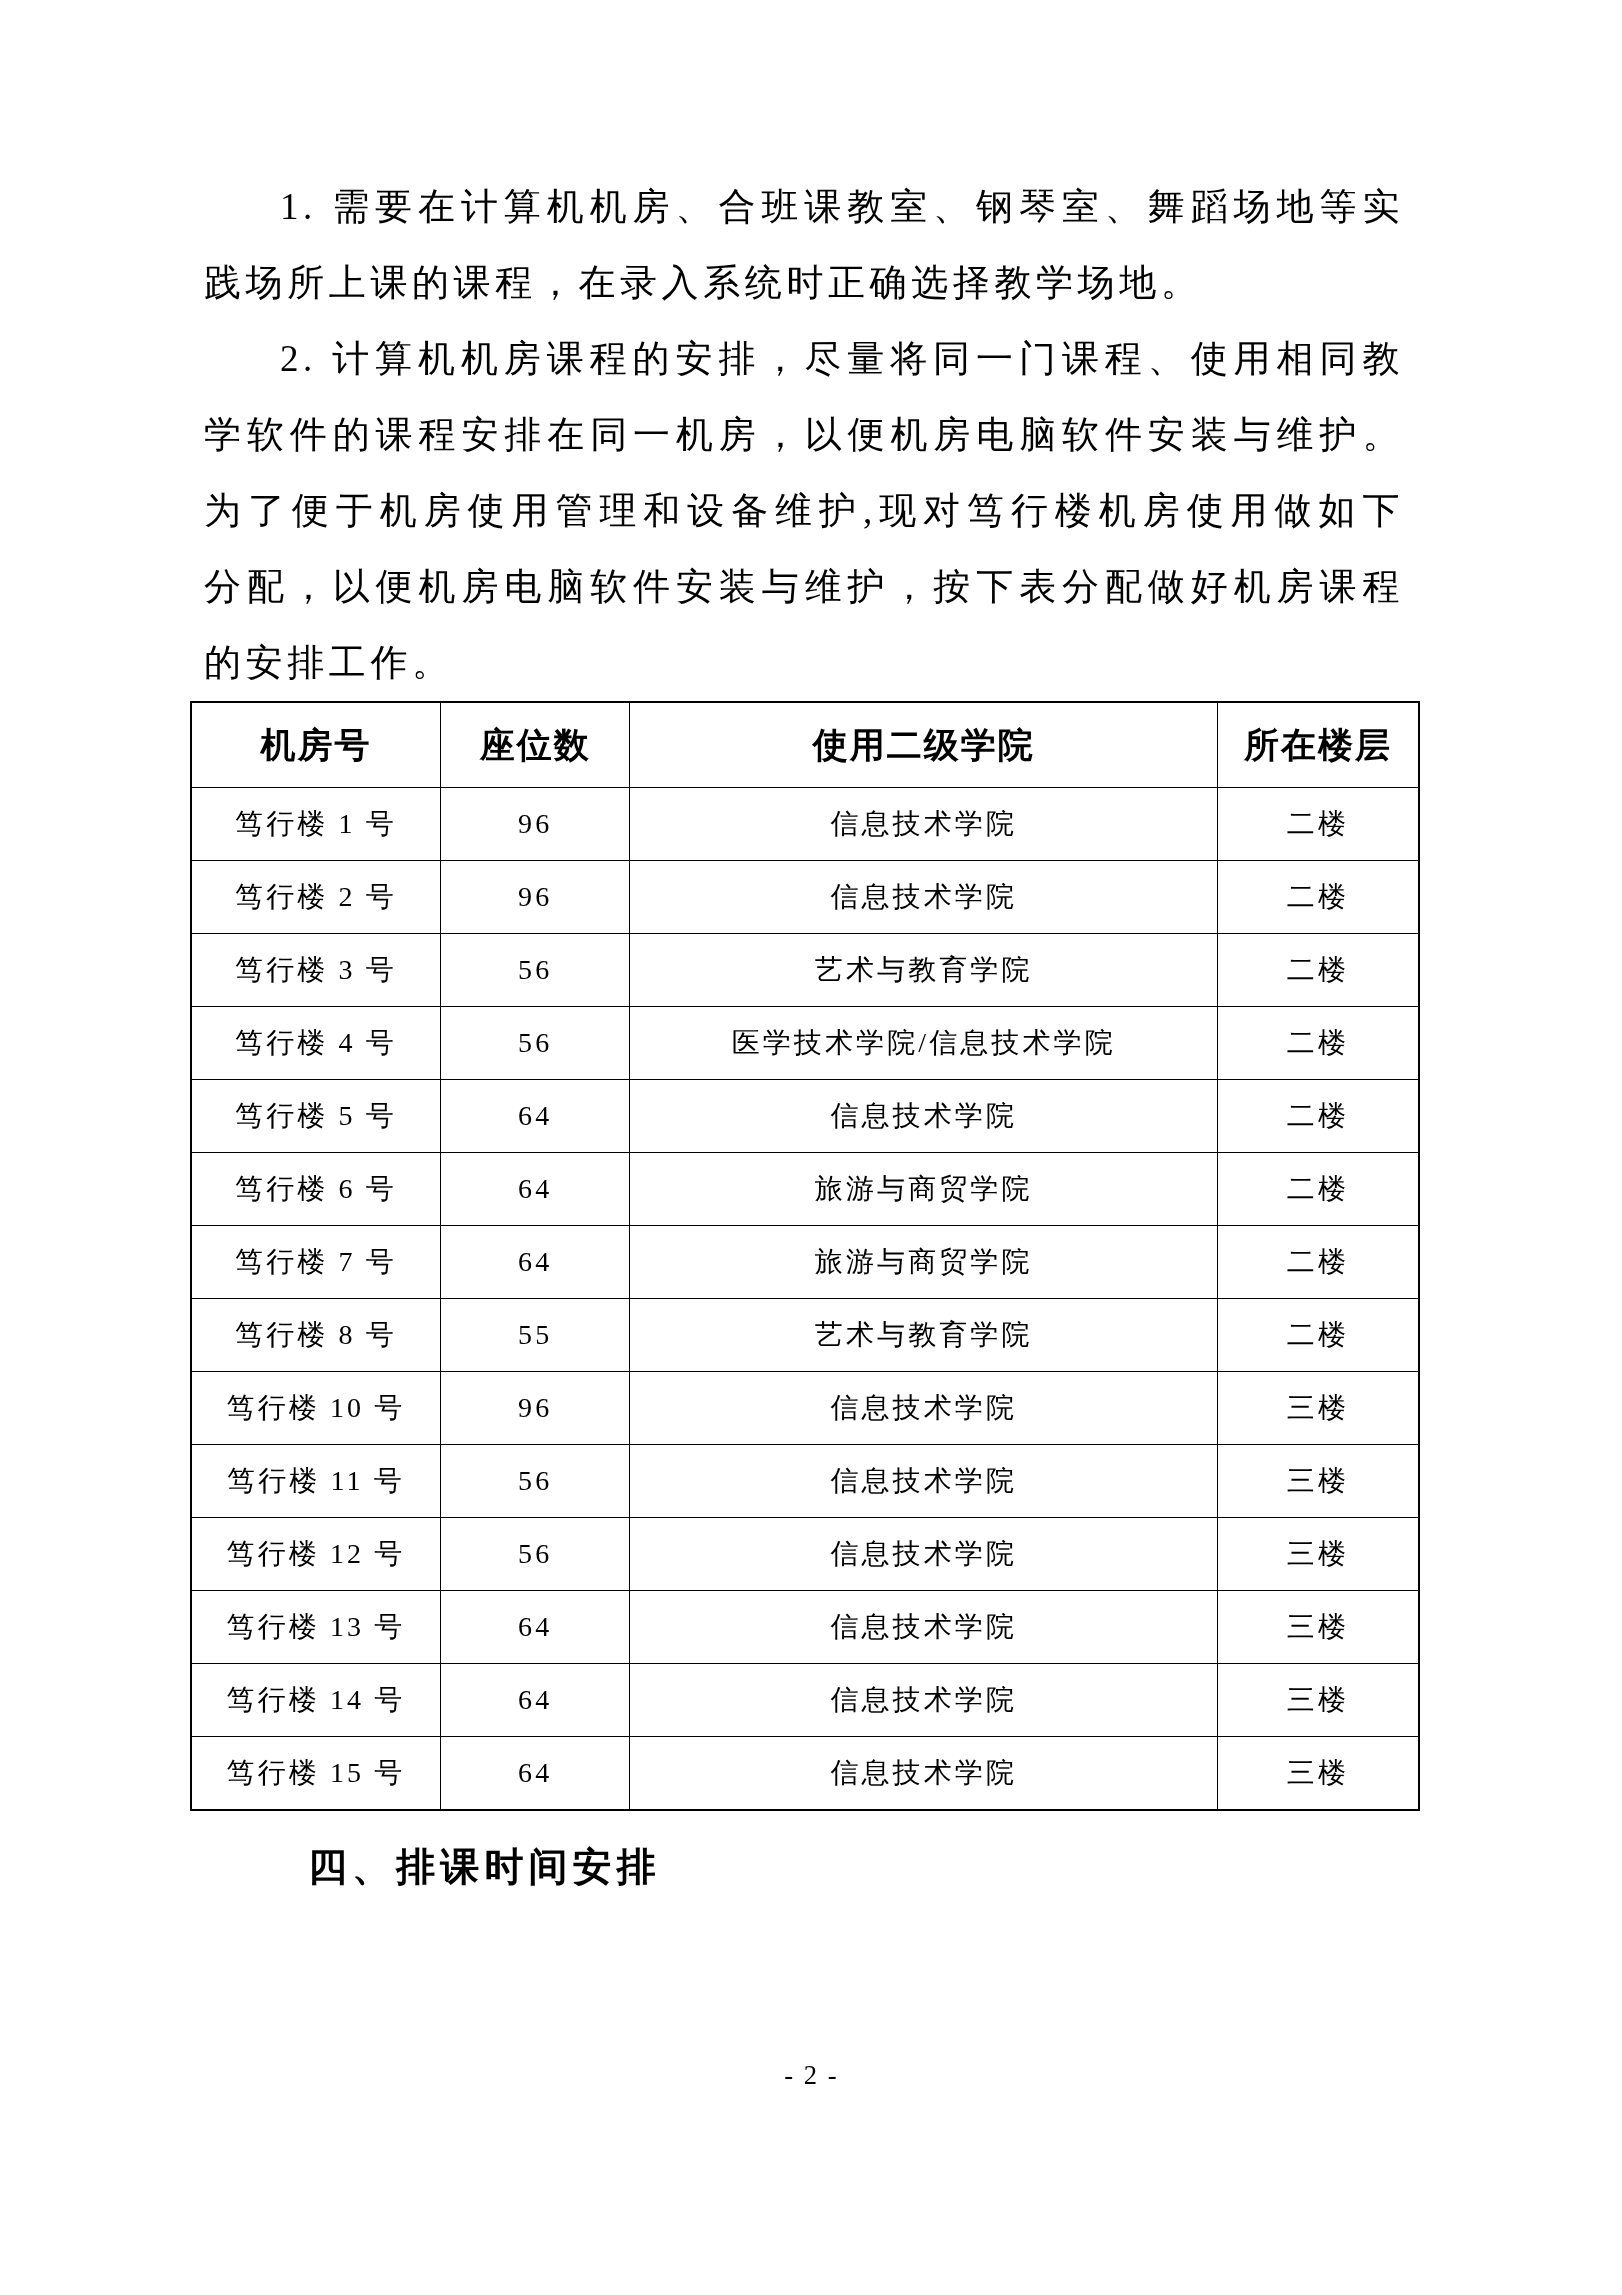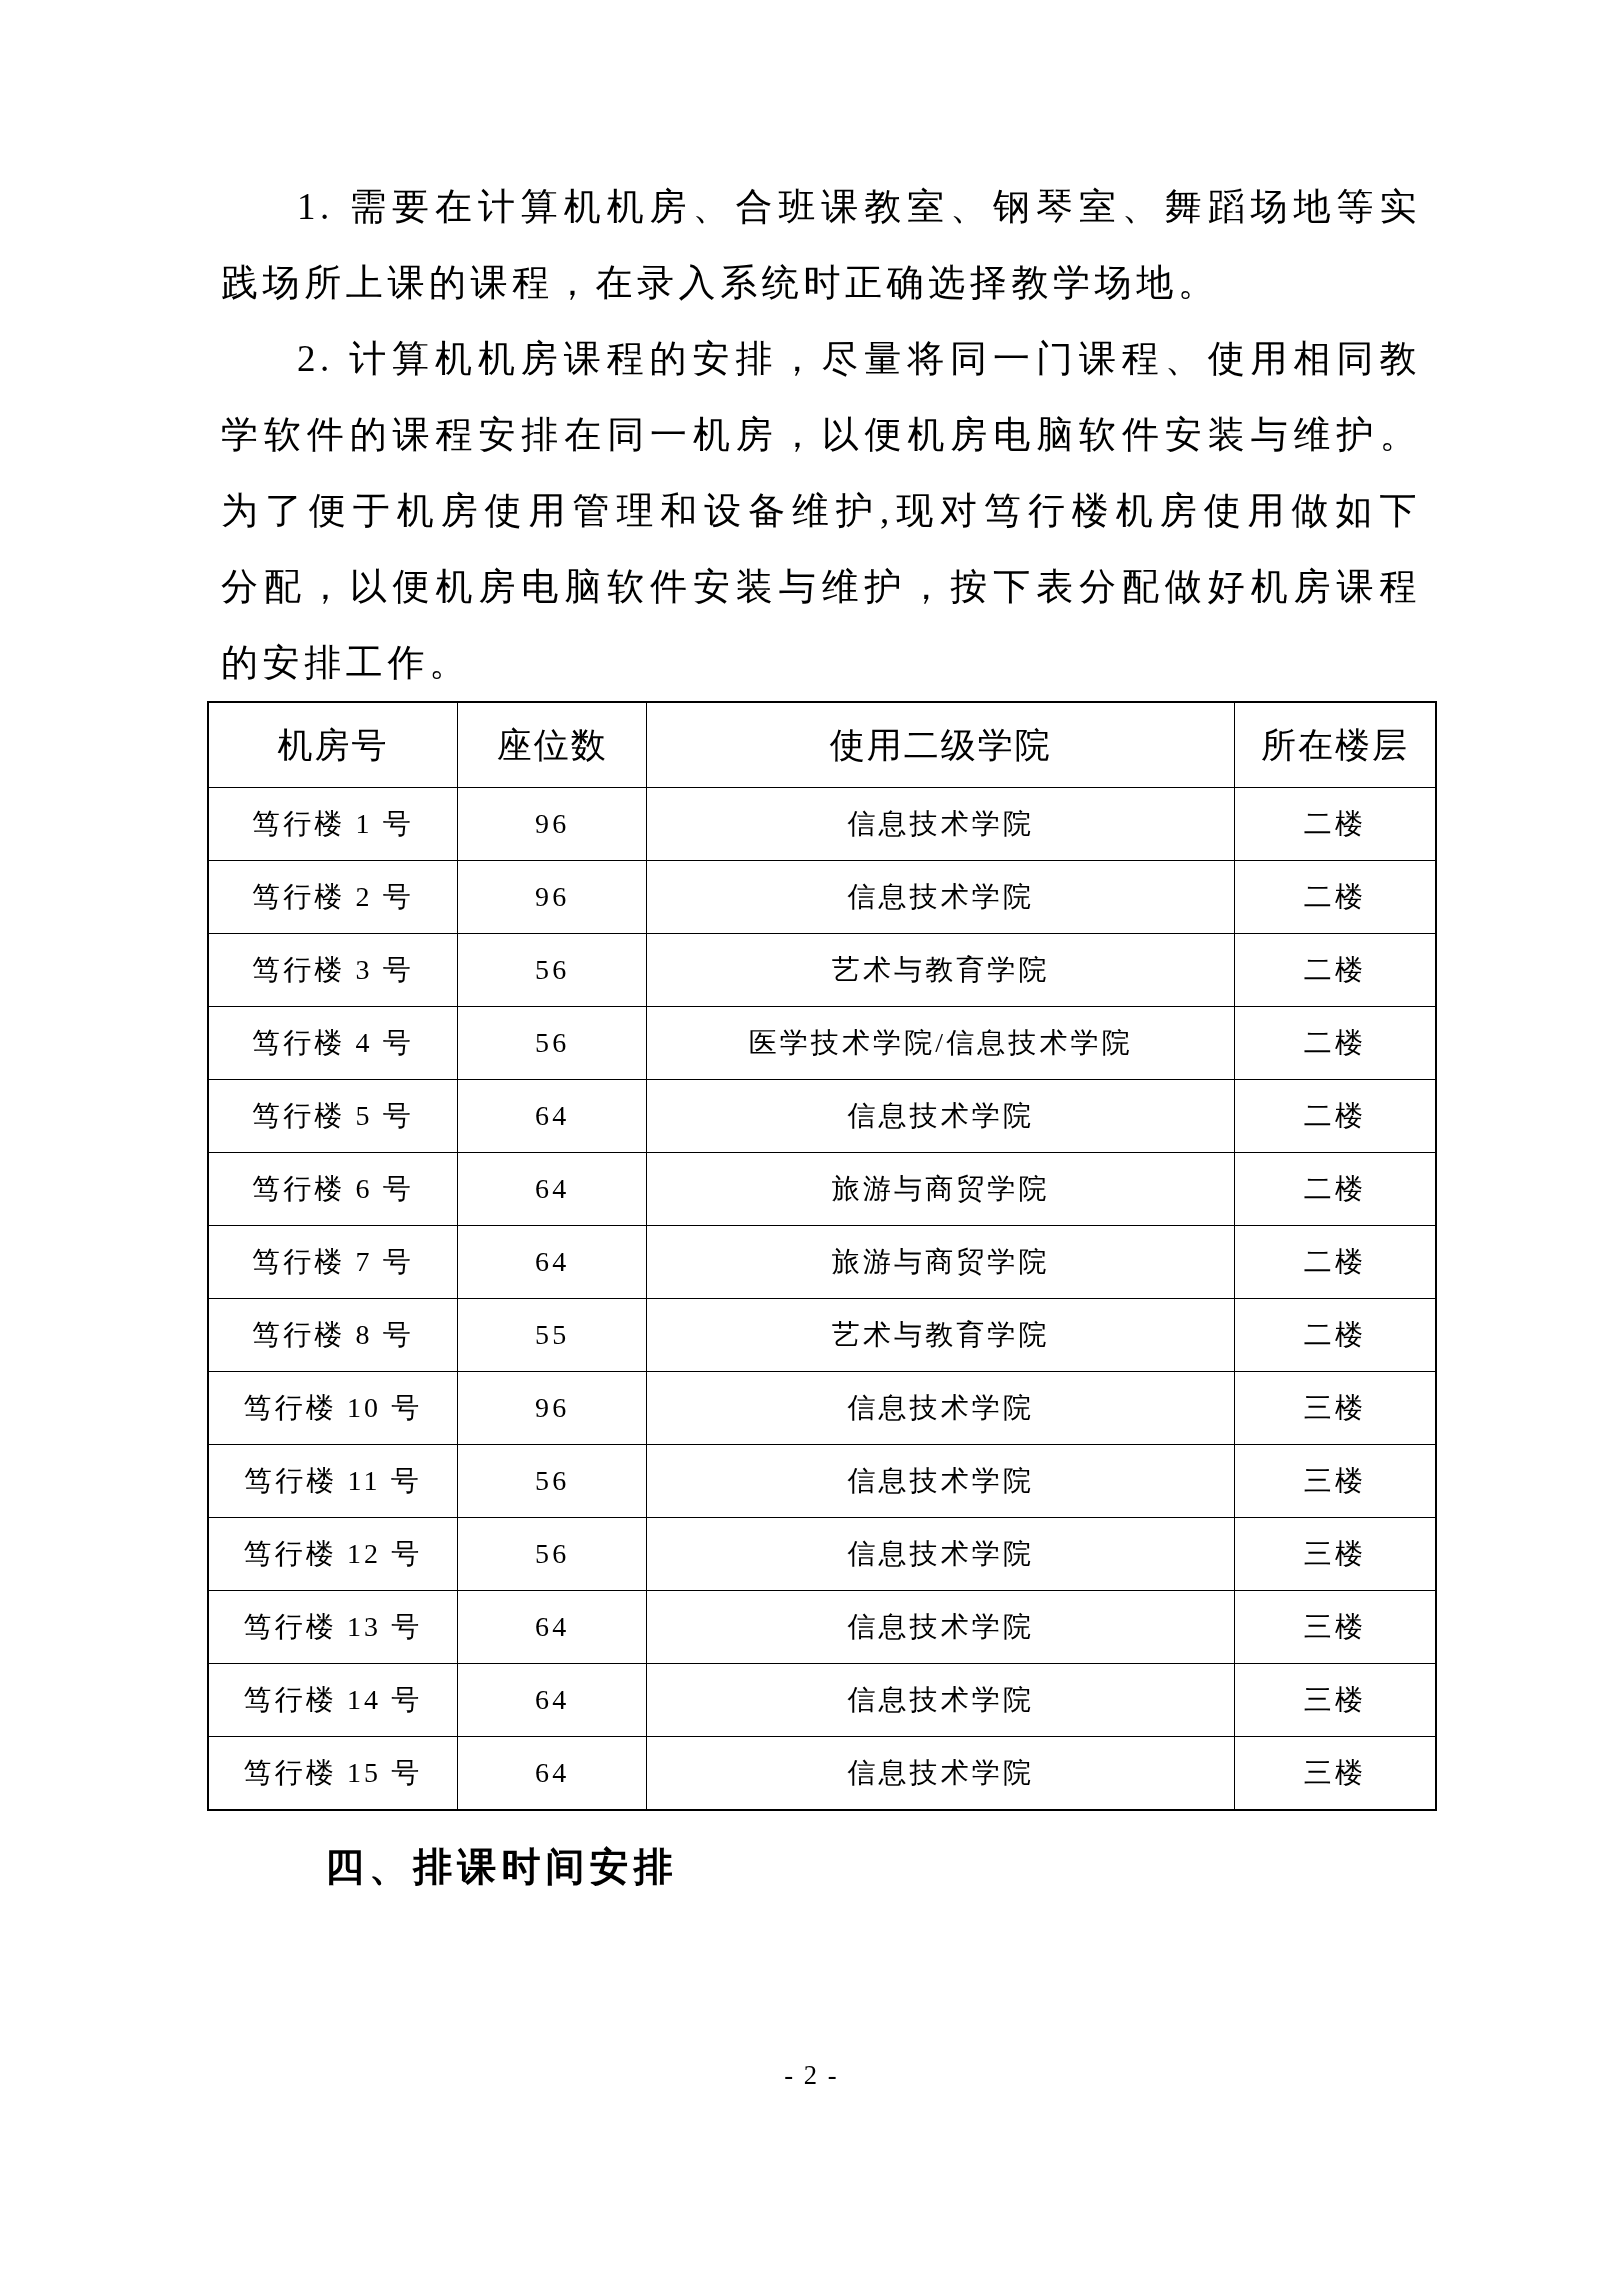--- a/index.html
+++ b/index.html
@@ -4,21 +4,21 @@
 <style>
   html,body{margin:0;padding:0;background:#ffffff;}
   .page{
     position:relative;
     width:1623px;height:2295px;
     background:#ffffff;color:#000000;
     font-family:"Liberation Serif","DejaVu Serif",serif;
     overflow:hidden;
   }
   .content{
-    position:absolute;left:221px;top:169px;width:1200px;
+    position:absolute;left:204px;top:169px;width:1200px;
   }
   
   .line{
     font-size:37px;line-height:76px;height:76px;
     letter-spacing:4.6px;
     text-align:justify;text-align-last:justify;
     overflow:hidden;white-space:normal;
   }
   .line.first{text-indent:76px;}
   .line.last{text-align-last:left;}
@@ -32,21 +32,21 @@
     border:2.6px solid #000;
   }
   table.alloc th,table.alloc td{
     border:1.5px solid #000;
     text-align:center;vertical-align:middle;
     padding:0;
   }
   table.alloc th{
     height:84px;
     font-family:"Liberation Sans","DejaVu Sans",sans-serif;
-    font-weight:normal;font-size:35px;letter-spacing:2px;
+    font-weight:bold;font-size:35px;letter-spacing:2px;
   }
   table.alloc td{
     height:72px;
     font-size:28px;letter-spacing:3.1px;
   }
   .section-heading{
     margin-top:29px;margin-left:104px;
     font-size:39px;font-weight:bold;letter-spacing:5.1px;
   }
   .page-number{

